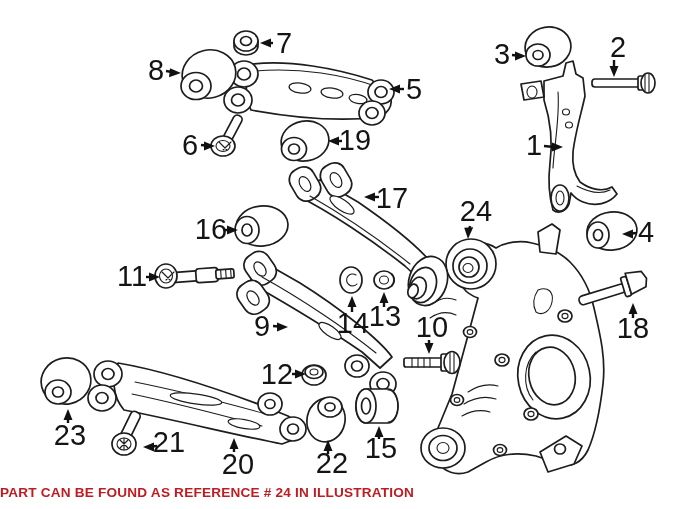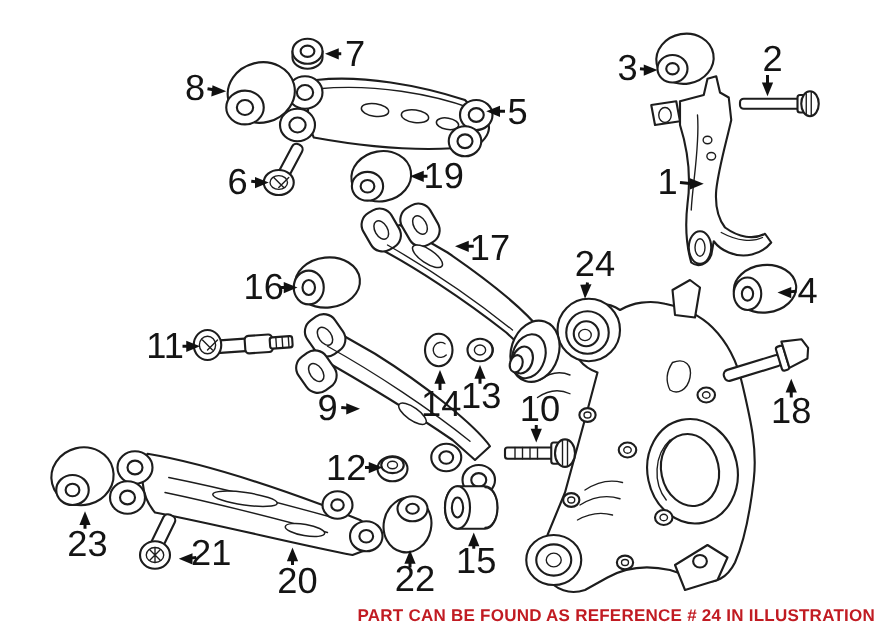--- a/index.html
+++ b/index.html
@@ -6,21 +6,21 @@
   .stage{position:relative;width:700px;height:509px;background:#ffffff;overflow:hidden;
          font-family:"Liberation Sans",sans-serif;}
   .stage svg{position:absolute;left:0;top:0;}
   
   .fw{fill:#ffffff;stroke:#1d1d1d;stroke-width:1.7;stroke-linejoin:round;stroke-linecap:round;}
   .tn{fill:none;stroke:#1d1d1d;stroke-width:1.1;stroke-linejoin:round;stroke-linecap:round;}
   .slot{fill:#ffffff;stroke:#1d1d1d;stroke-width:1.2;}
   .aln{stroke:#111111;stroke-width:2.4;stroke-linecap:butt;}
   .ahd{fill:#111111;stroke:none;}
   text.callout{font:400 29px "Liberation Sans",sans-serif;fill:#141414;}
-  .caption{position:absolute;left:0;top:485px;width:700px;text-align:right;
+  .caption{position:absolute;left:0;top:485px;width:700px;text-align:left;
            font:700 13.6px "Liberation Sans",sans-serif;letter-spacing:.2px;color:#c11b22;}
 </style>
 </head>
 <body>
 
 <div class="stage">
 <svg width="700" height="509" viewBox="0 0 700 509">
 
   <g>
     <path class="fw" d="M496,248 C506,242 520,240 532,243 C546,246 560,252 570,262

